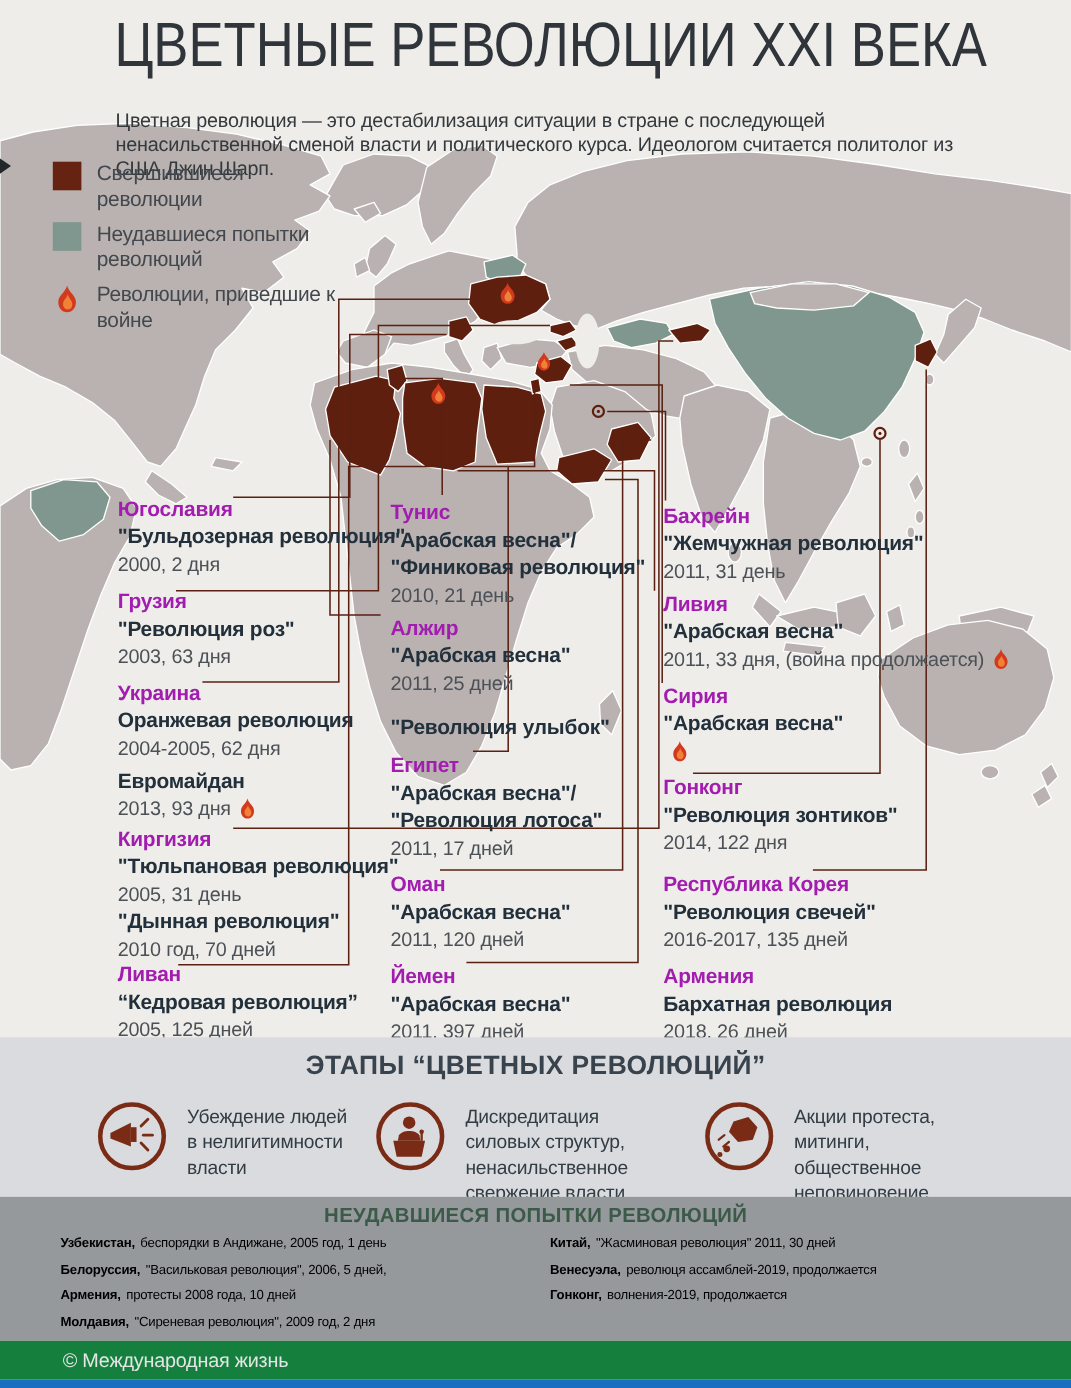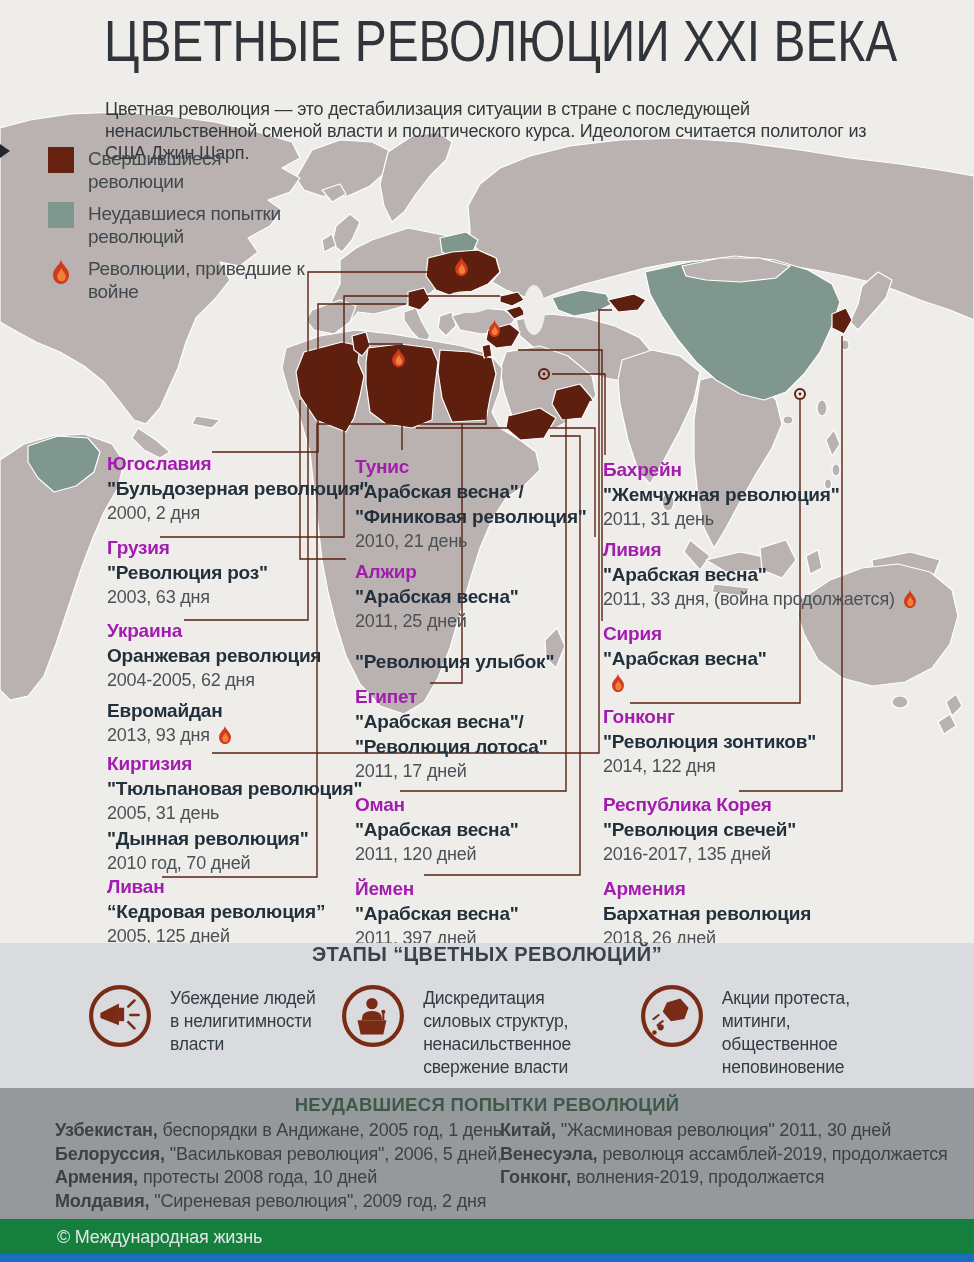--- a/index.html
+++ b/index.html
@@ -23,34 +23,34 @@
   
   .col{position:absolute;top:445px;}
   #col1{left:107px;width:245px;} #col2{left:355px;width:245px;} #col3{left:603px;width:370px;}
   .block{position:absolute;left:0;white-space:nowrap;}
   .country{font-size:19px;font-weight:700;color:#a21caf;line-height:23px;margin-bottom:1px;letter-spacing:-0.2px;}
   .rev{font-size:19px;font-weight:700;color:#22303b;line-height:25px;letter-spacing:-0.2px;}
   .date{font-size:18px;color:#4b5156;line-height:25px;letter-spacing:-0.2px;}
   .flame-sm{vertical-align:-4px;margin-left:7px;}
   
   #stages{position:absolute;left:0;top:943px;width:974px;height:145px;background:#dadbde;}
-  #stages-title{text-align:center;margin:0;font-size:20px;font-weight:700;
+  #stages-title{text-align:center;margin:0;padding-top:12px;font-size:24px;font-weight:700;
          color:#39434d;letter-spacing:0.4px;}
   #stages-row{display:flex;justify-content:space-between;padding:18px 72px 0 88px;gap:24px;}
   .stage-item{display:flex;gap:18px;align-items:flex-start;}
   .stage-icon{flex:none;}
   .stage-text{font-size:17.5px;line-height:23px;color:#313c44;letter-spacing:-0.2px;padding-top:3px;}
   .stw1{max-width:195px;} .stw2{max-width:235px;} .stw3{max-width:250px;}
   
   #failed{position:absolute;left:0;top:1088px;width:974px;height:131px;background:#96999c;}
   #failed-title{text-align:center;margin:0;padding-top:6px;font-size:18.5px;font-weight:700;
          color:#3c5a49;letter-spacing:0.3px;}
   #failed-cols{display:flex;margin-top:3px;padding-left:55px;}
   .failed-col-left{width:445px;} .failed-col-right{width:440px;}
-  .failed-line{font-size:18px;line-height:23.5px;color:#404040;letter-spacing:-0.2px;white-space:nowrap;}
+  .failed-line{font-size:12px;line-height:23.5px;color:#000000;letter-spacing:-0.2px;white-space:nowrap;}
   .fn{font-weight:700;margin-right:5px;}
   
   #footer{position:absolute;left:0;top:1219px;width:974px;height:35px;background:#15803d;}
   #footer-text{margin:0;padding:8px 0 0 57px;font-size:18px;color:#e3e5e6;letter-spacing:-0.2px;}
   #blue-strip{position:absolute;left:0;top:1254px;width:974px;height:8px;background:#1a6ebf;}
 </style>
 </head>
 <body>
 
 <div id="root">

